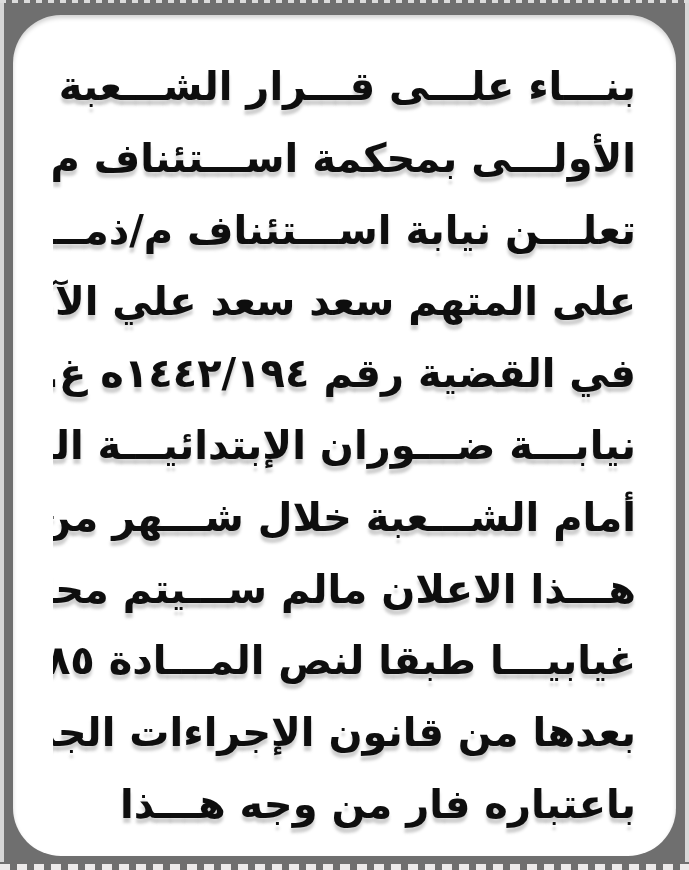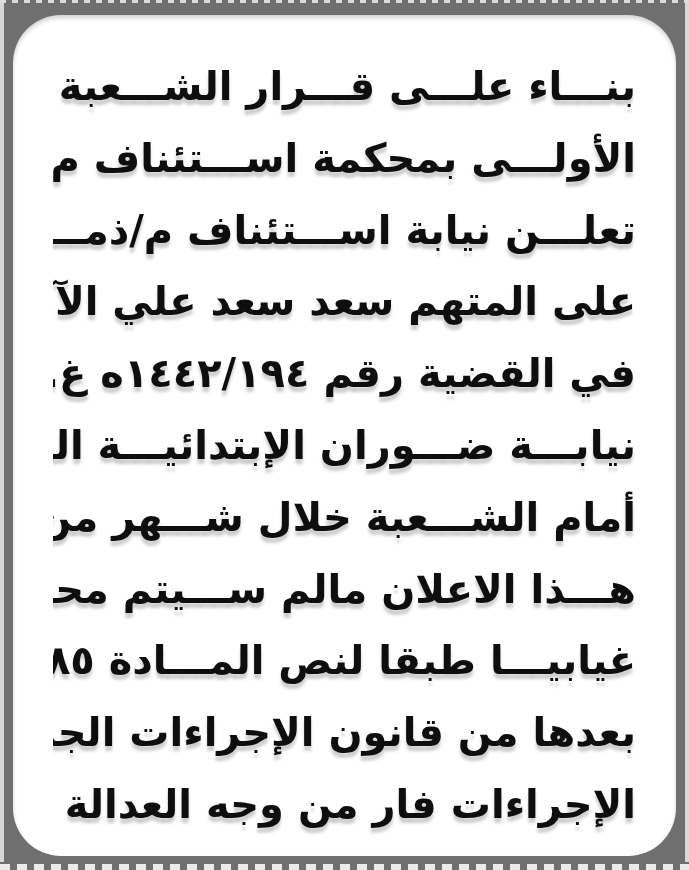--- a/index.html
+++ b/index.html
@@ -85,16 +85,16 @@
       <div class="notice-line">بنـــاء علـــى قـــرار الشـــعبة الجزائية</div>
       <div class="notice-line">الأولـــى بمحكمة اســـتئناف م / ذمار</div>
       <div class="notice-line">تعلـــن نيابة اســـتئناف م/ذمـــار بأن</div>
       <div class="notice-line">على المتهم سعد سعد علي الآنسي</div>
       <div class="notice-line">في القضية رقم ١٤٤٢/١٩٤ه غ.ج</div>
       <div class="notice-line">نيابـــة ضـــوران الإبتدائيـــة الحضور</div>
       <div class="notice-line">أمام الشـــعبة خلال شـــهر من نشـــر</div>
       <div class="notice-line">هـــذا الاعلان مالم ســـيتم محاكمته</div>
       <div class="notice-line">غيابيـــا طبقا لنص المـــادة ٢٨٥ وما</div>
       <div class="notice-line">بعدها من قانون الإجراءات الجزائية</div>
-      <div class="notice-line last">الإجراءات فار من وجه العدالة</div>
+      <div class="notice-line last">باعتباره فار من وجه هـــذا</div>
     </div>
   </div>
 </div>
 
 </body></html>

